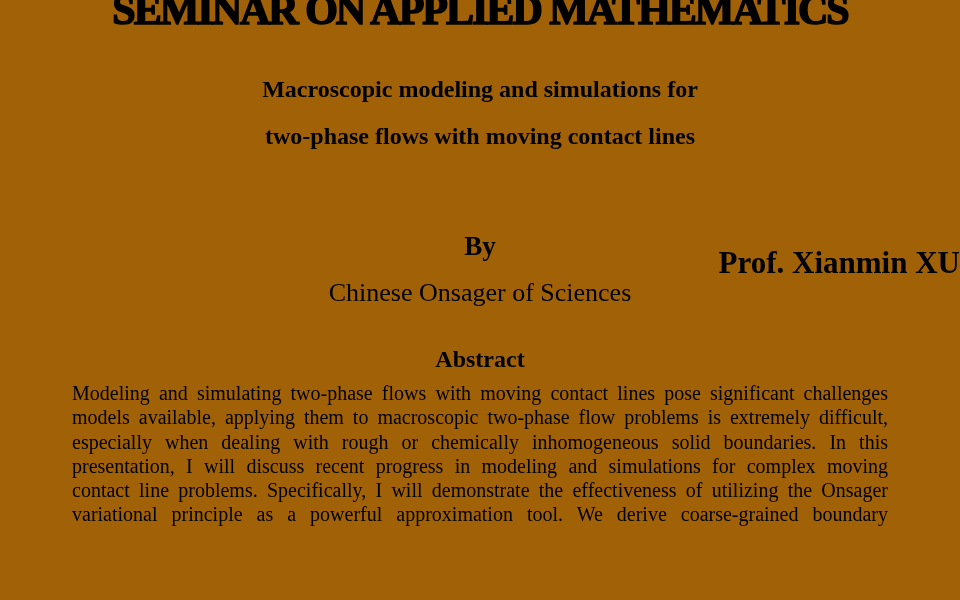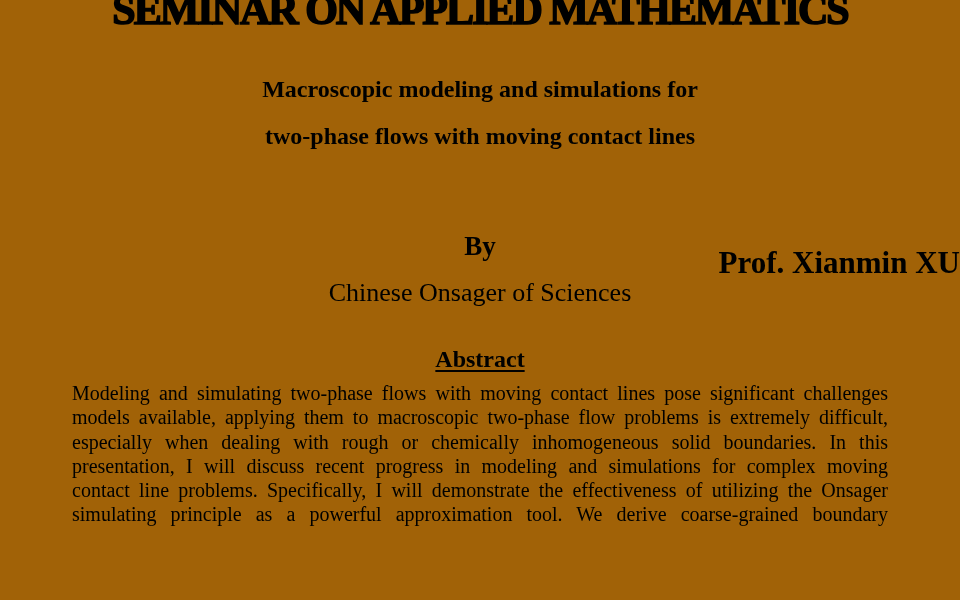--- a/index.html
+++ b/index.html
@@ -60,21 +60,20 @@
     font-size: 26px;
     line-height: 1;
   }
   .abstract-heading {
     top: 347px;
     font-size: 24px;
     font-weight: 700;
     line-height: 1;
   }
   .abstract-heading span {
-    text-decoration: underline;
     text-decoration-thickness: 2px;
     text-underline-offset: 3px;
   }
   .abstract-body {
     position: absolute;
     top: 381px;
     left: 72px;
     width: 816px;
     font-size: 20px;
     line-height: 24.3px;
@@ -107,16 +106,16 @@
   <div class="centered abstract-heading">
     <span>Abstract</span>
   </div>
 
   <div class="abstract-body">
       <div class="abstract-line">Modeling and simulating two-phase flows with moving contact lines pose significant challenges</div>
       <div class="abstract-line">models available, applying them to macroscopic two-phase flow problems is extremely difficult,</div>
       <div class="abstract-line">especially when dealing with rough or chemically inhomogeneous solid boundaries. In this</div>
       <div class="abstract-line">presentation, I will discuss recent progress in modeling and simulations for complex moving</div>
       <div class="abstract-line">contact line problems. Specifically, I will demonstrate the effectiveness of utilizing the Onsager</div>
-      <div class="abstract-line">simulating principle as a powerful approximation tool. We derive coarse-grained boundary</div>
+      <div class="abstract-line">variational principle as a powerful approximation tool. We derive coarse-grained boundary</div>
     </div>
 
 </div>
 
 </body></html>

